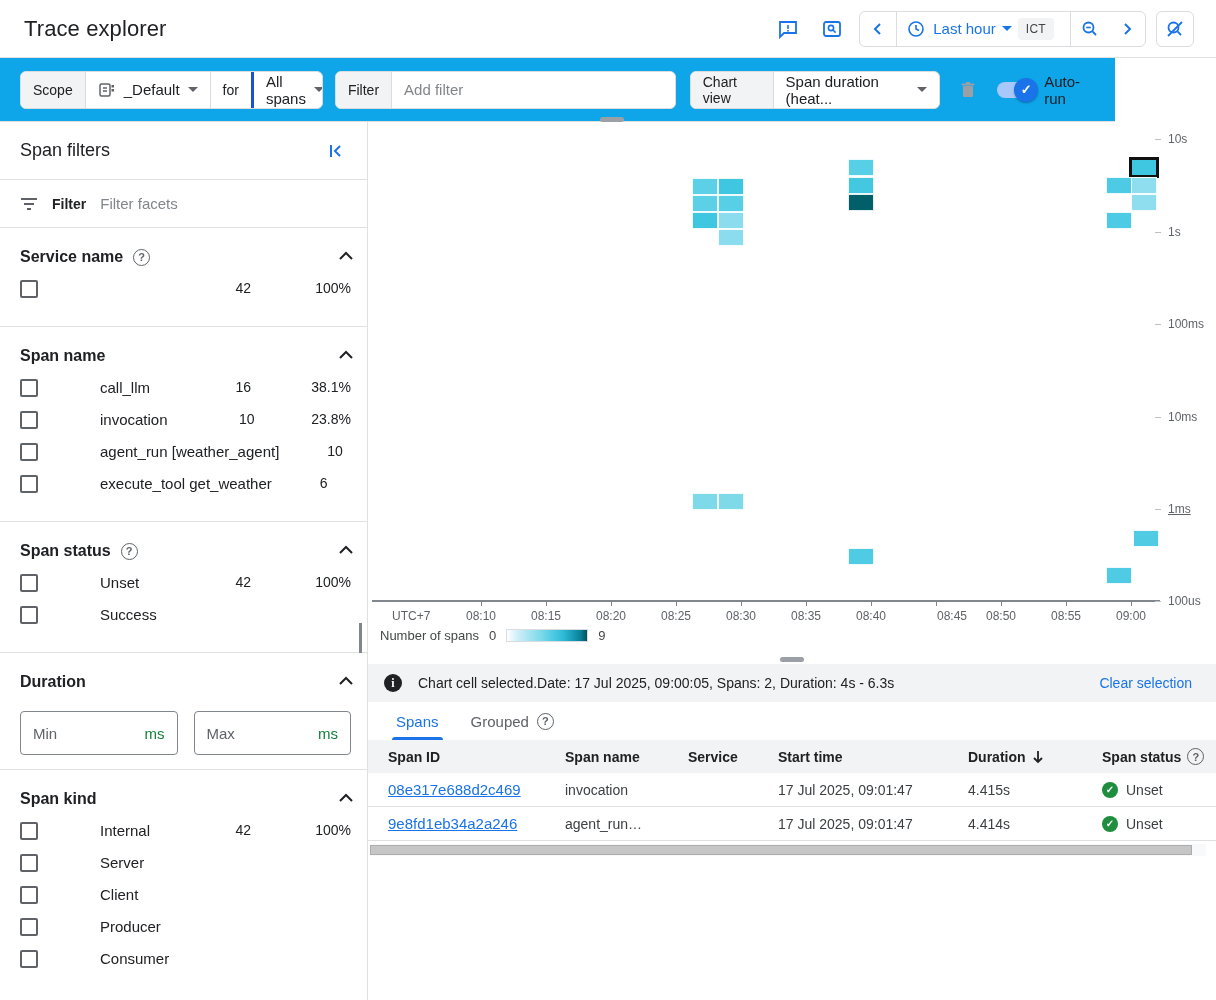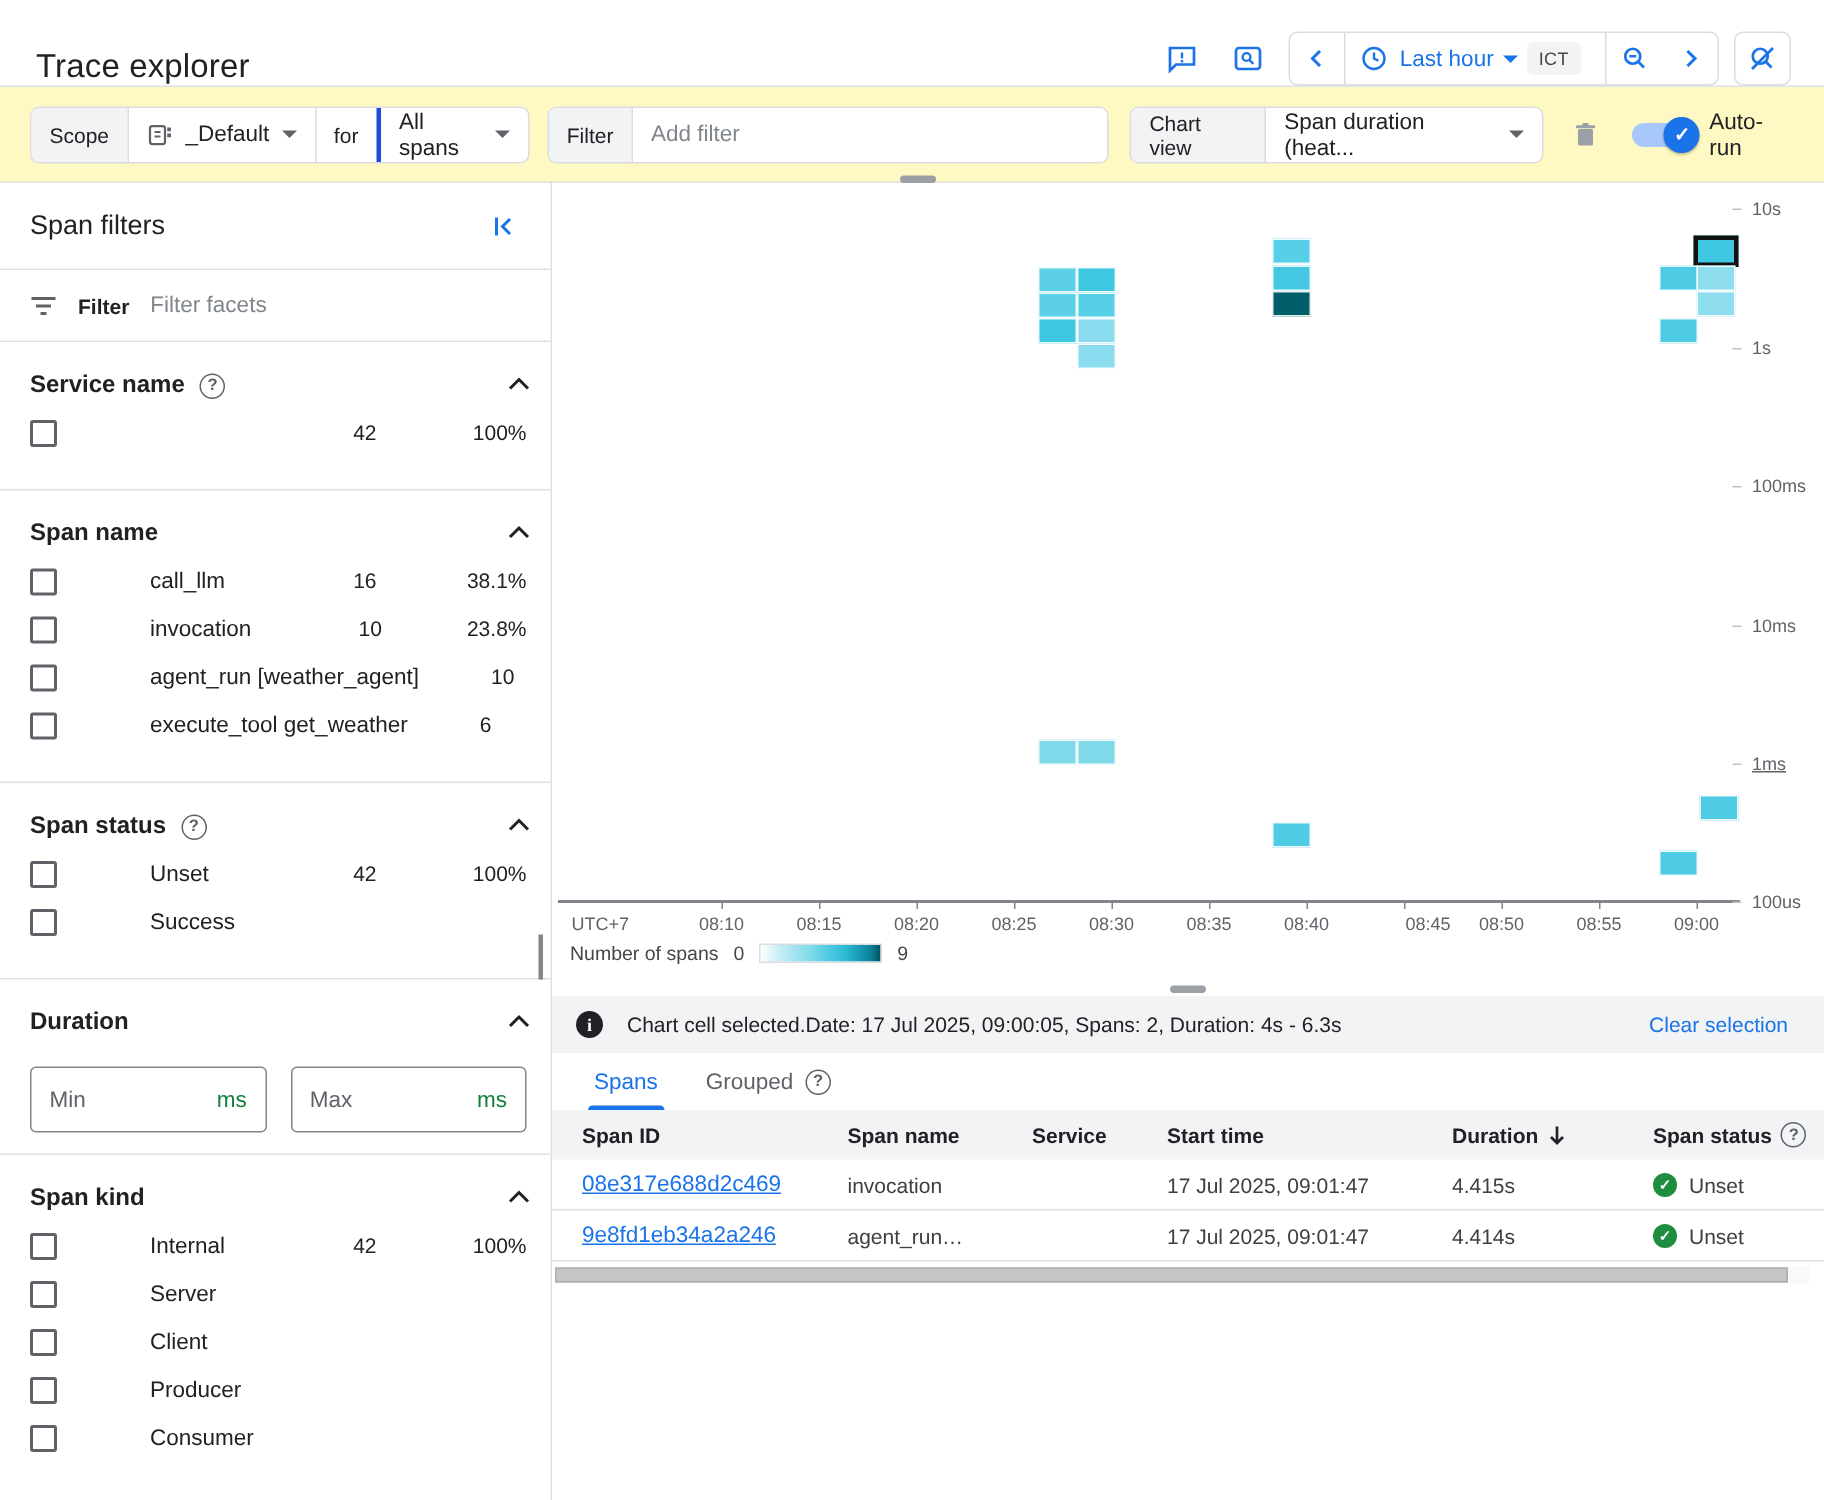--- a/index.html
+++ b/index.html
@@ -1,39 +1,39 @@
 <!DOCTYPE html>
 <html><head>
 <meta charset="utf-8">
 <style>
   * { box-sizing: border-box; margin: 0; padding: 0; }
   html,body { width:1216px; height:1000px; overflow:hidden; background:#fff;
     font-family:"Liberation Sans", sans-serif; color:#202124; }
 
   
   .header { position:absolute; left:0; top:0; width:1216px; height:58px;
-    border-bottom:1px solid #e0e0e0; background:#fff; display:flex; align-items:flex-end; }
+    border-bottom:1px solid #e0e0e0; background:#fff; display:flex; align-items:center; }
   .page-title { font-size:22px; color:#202124; margin-left:24px; font-weight:400; letter-spacing:.1px; }
   .header-right { margin-left:auto; display:flex; align-items:center; gap:10px; margin-right:22px; }
   .icon-btn { width:34px; height:34px; display:flex; align-items:center; justify-content:center;
     border-radius:4px; cursor:pointer; background:transparent; border:none; }
   .time-group { display:flex; align-items:center; border:1px solid #dadce0; border-radius:6px; height:36px; background:#fff; }
   .time-group .seg { display:flex; align-items:center; height:100%; padding:0 10px; }
   .time-group .sep { width:1px; height:100%; background:#dadce0; }
   .time-range-label { color:#1a73e8; font-size:15px; font-weight:500; margin:0 6px 0 8px; }
   .tz-badge { background:#f1f3f4; color:#444746; font-size:12px; font-weight:500;
     border-radius:4px; padding:4px 8px; margin:0 6px; letter-spacing:.3px; }
   .caret { width:0; height:0; border-left:5px solid transparent; border-right:5px solid transparent;
     border-top:5px solid #1a73e8; display:inline-block; }
   .caret.gray { border-top-color:#5f6368; }
   .standalone-btn { border:1px solid #dadce0; border-radius:6px; width:38px; height:36px;
     display:flex; align-items:center; justify-content:center; background:#fff; }
 
   
-  .toolbar { position:absolute; left:0; top:58px; width:1216px; height:64px; background:#fef9c3;
+  .toolbar { position:absolute; left:0; top:58px; width:1115px; height:64px; background:#0ea5e9;
     border-bottom:1px solid #e0e0e0; display:flex; align-items:center; padding:0 20px; }
   .ctl-group { display:flex; align-items:stretch; height:38px; border:1px solid #dadce0;
     border-radius:6px; background:#fff; overflow:hidden; }
   .ctl-label { background:#f1f3f4; color:#202124; font-size:14px; display:flex; align-items:center;
     padding:0 12px; border-right:1px solid #dadce0; }
   .ctl-value { display:flex; align-items:center; gap:8px; padding:0 12px; font-size:15px; color:#202124; cursor:pointer; }
   .ctl-mid { display:flex; align-items:center; padding:0 12px; font-size:14px; color:#202124;
     border-left:1px solid #dadce0; border-right:3px solid #1d4ed8; }
   .filter-group { display:flex; align-items:stretch; height:38px; border:1px solid #dadce0;
     border-radius:6px; background:#fff; overflow:hidden; margin-left:12px; width:380px; }
@@ -81,21 +81,21 @@
   .sidebar-scroll-thumb { position:absolute; right:5px; top:501px; width:3px; height:30px; background:#80868b; }
 
   
   .chart-panel { position:absolute; left:368px; top:122px; width:848px; height:878px; background:#fff; }
   .heatmap { position:absolute; left:0; top:0; width:848px; height:540px; }
   .hm-cell { position:absolute; width:26px; height:17px; border:1px solid rgba(255,255,255,.9); cursor:pointer; }
   .hm-cell.selected { border:3px solid #111; width:30px; height:21px; margin:-2px 0 0 -2px; }
   .x-axis-line { position:absolute; left:4px; top:478px; width:788px; height:2px; background:#80868b; }
   .x-tick { position:absolute; top:480px; width:1px; height:4px; background:#80868b; }
   .x-label { position:absolute; top:487px; font-size:12px; color:#5f6368; transform:translateX(-50%); white-space:nowrap; }
-  .x-tz { position:absolute; left:13px; top:487px; font-size:12px; color:#5f6368; }
+  .x-tz { position:absolute; left:24px; top:487px; font-size:12px; color:#5f6368; }
   .y-label { position:absolute; left:800px; font-size:12px; color:#5f6368; transform:translateY(-50%); }
   .y-tick { position:absolute; left:787px; width:6px; height:1px; background:#bdc1c6; }
   .legend-row { position:absolute; left:12px; top:506px; display:flex; align-items:center; gap:10px; }
   .legend-label { font-size:13px; color:#444746; }
   .legend-min,.legend-max { font-size:13px; color:#444746; }
   .legend-bar { width:82px; height:13px; border:1px solid #dadce0;
     background:linear-gradient(to right,#ffffff,#cdeef7 14%,#a5e3f1 28%,#7edae9 42%,#52cbe4 56%,#2fbbd6 70%,#189cb8 82%,#0b7f97 92%,#00525e 100%); }
 
   
   .selection-bar { position:absolute; left:0; top:542px; width:848px; height:38px; background:#f1f3f4;

